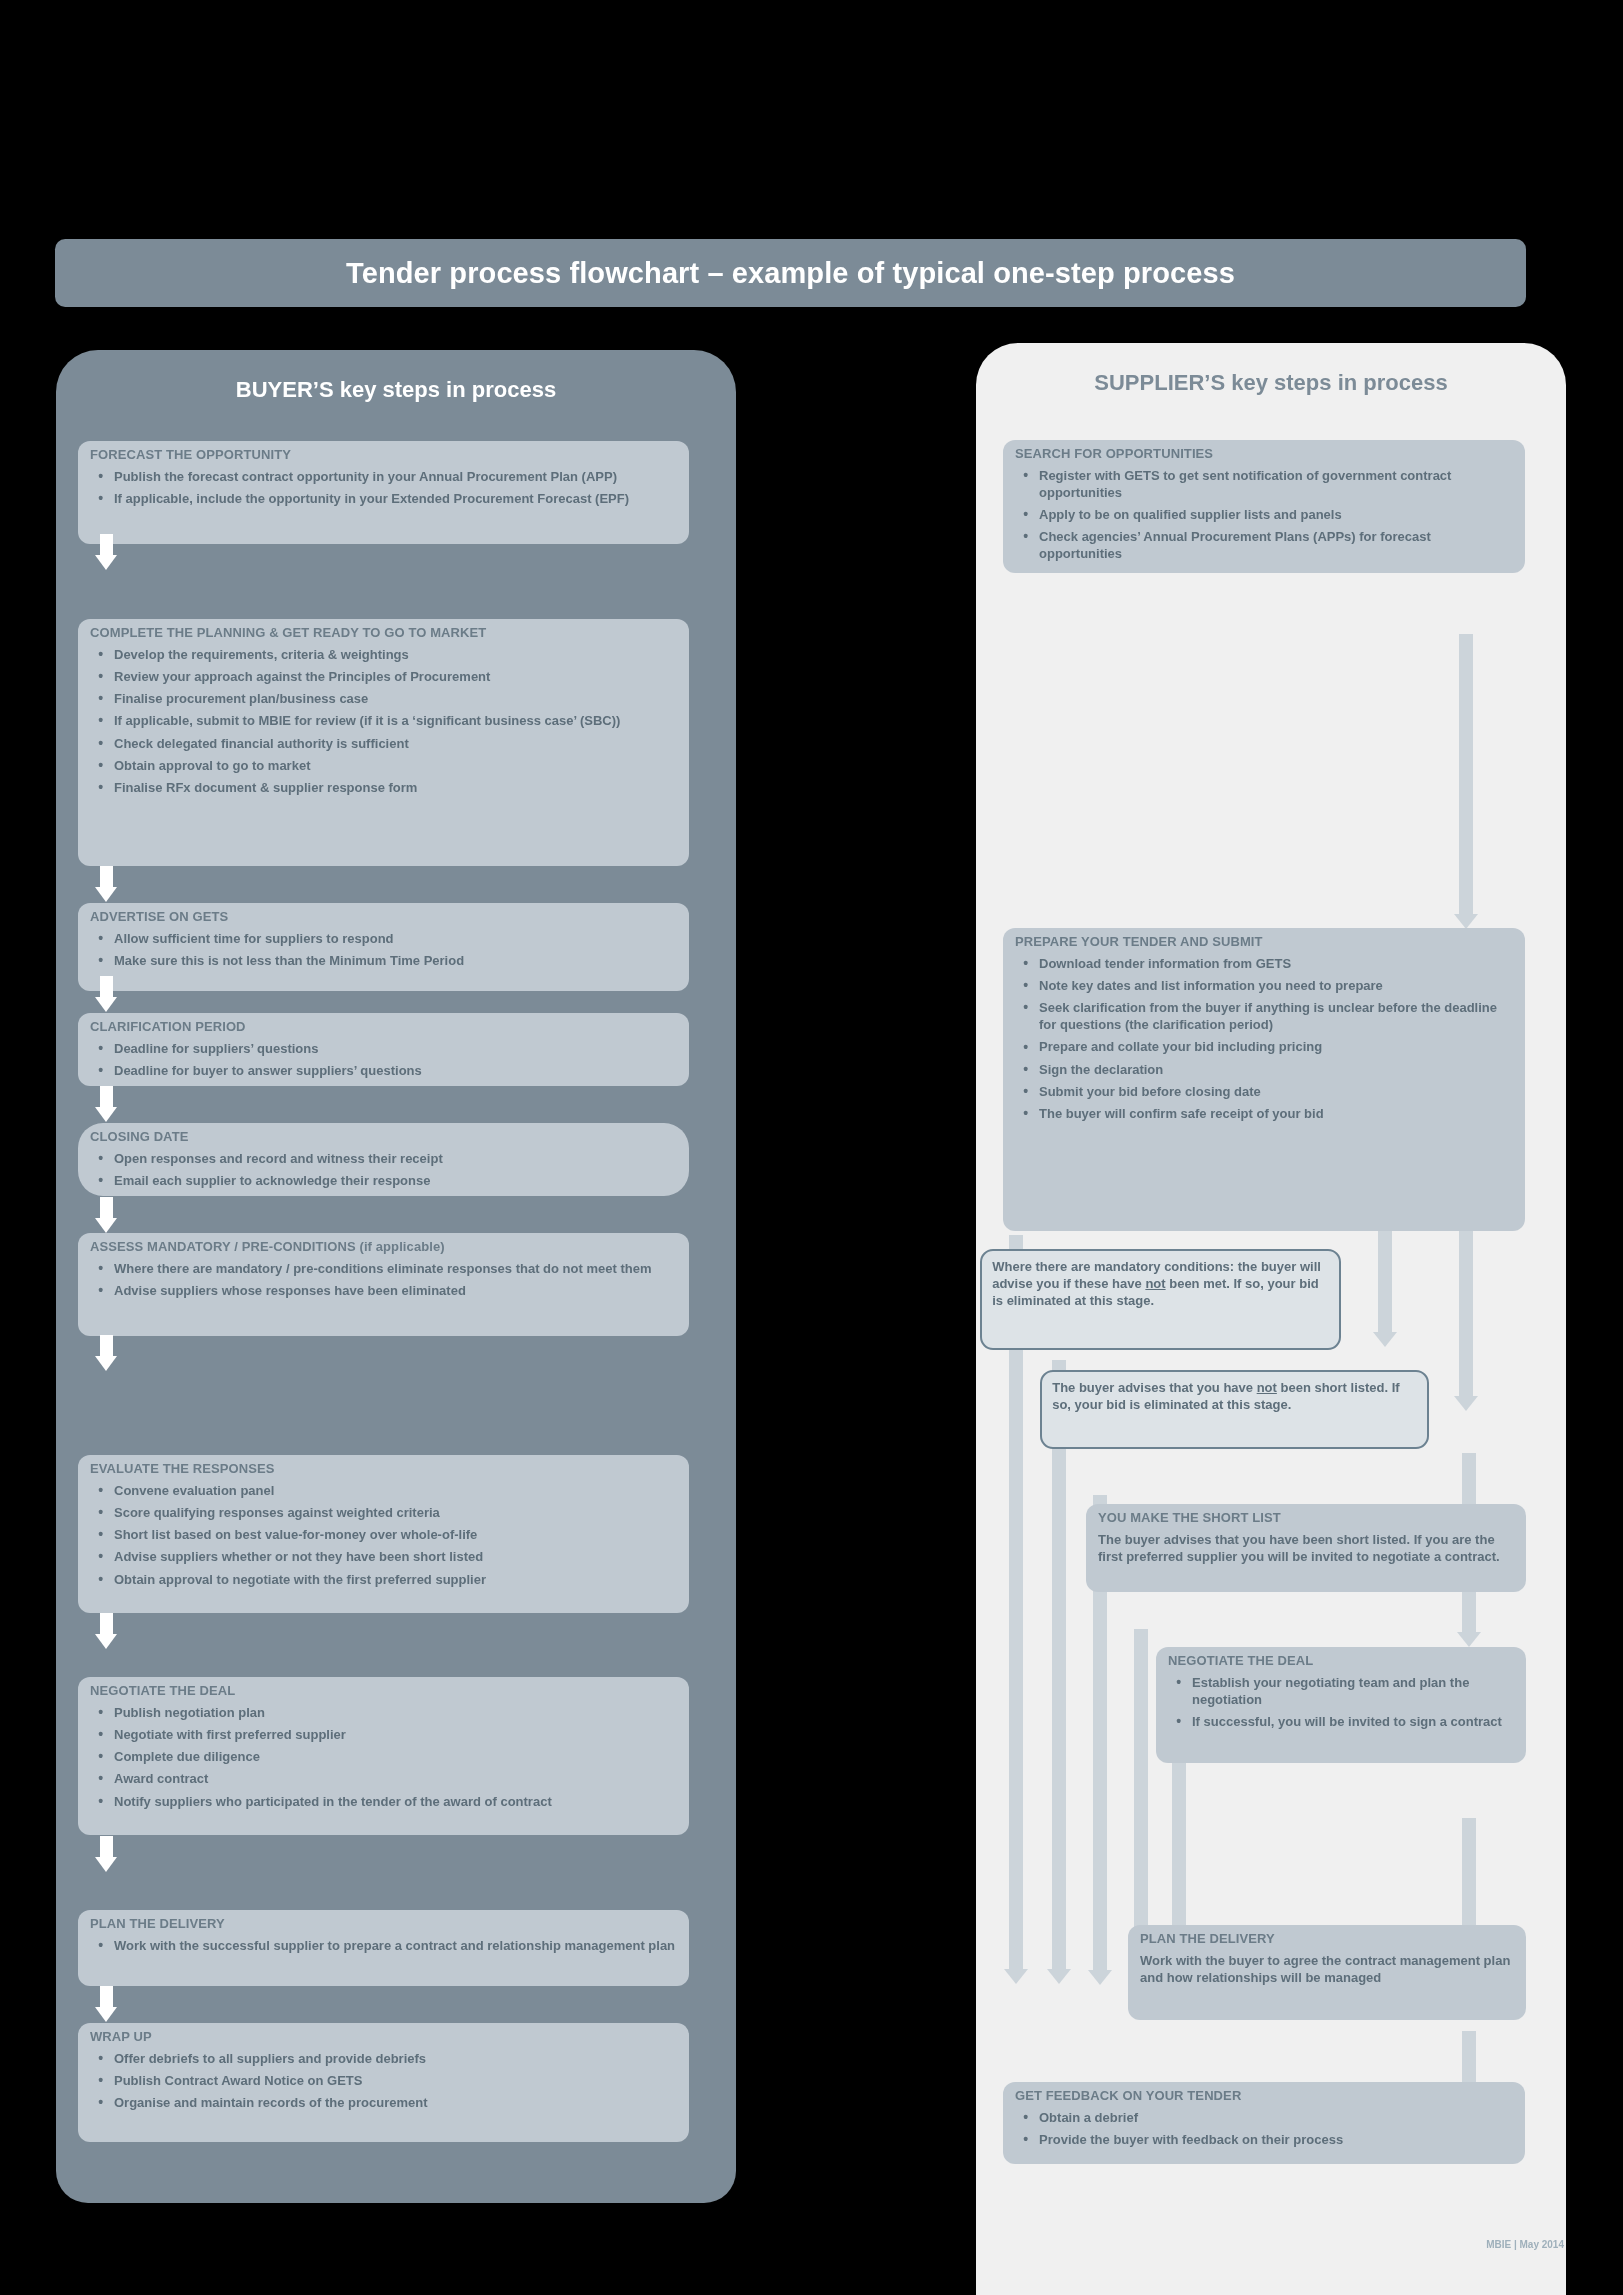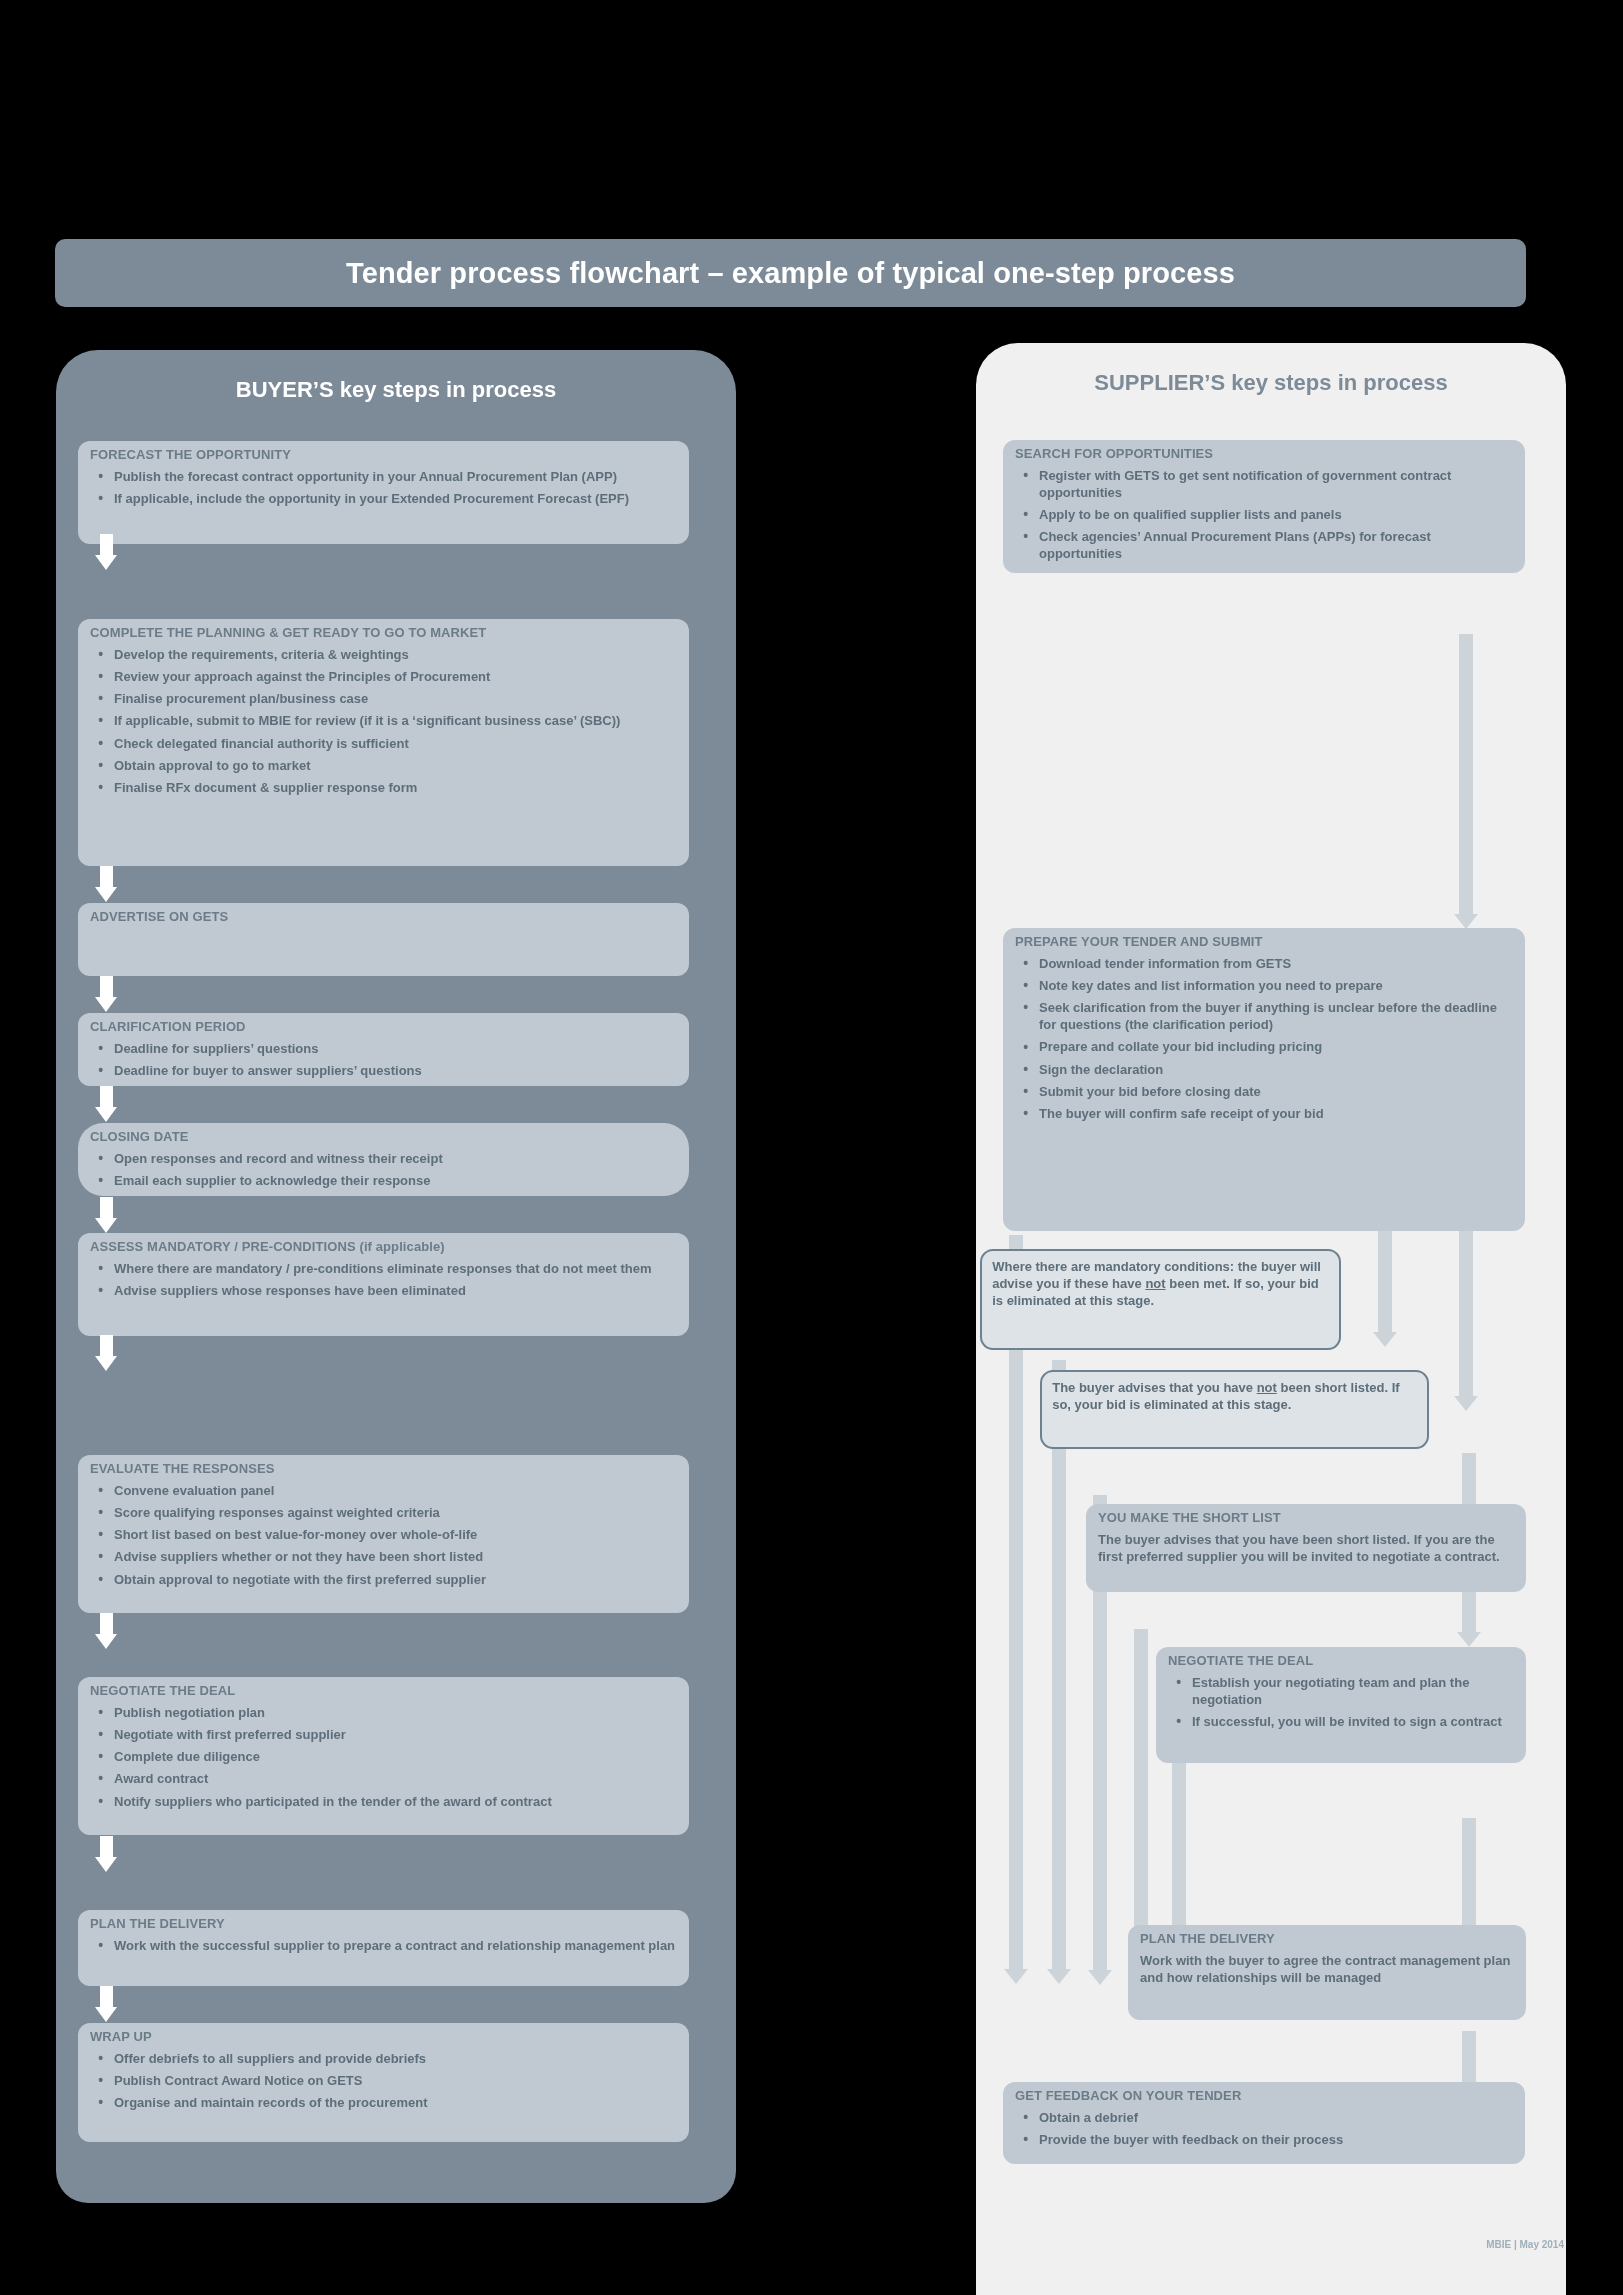--- a/index.html
+++ b/index.html
@@ -131,22 +131,26 @@
       <li>Check delegated financial authority is sufficient</li>
       <li>Obtain approval to go to market</li>
       <li>Finalise RFx document &amp; supplier response form</li>
     </ul>
   </div>
   <div class="arrow-w" style="left:95px; top:866px; width:23px; height:36px;">
     <div class="shaft" style="height:21px;"></div>
       <div class="head" style="top:21px;"></div>
   </div>
 
-  <div class="box" style="left:78px; top:903px; width:611px; height:73px;">
+  <div class="box" style="left:78px; top:903px; width:611px; height:88px;">
     <div class="hd">ADVERTISE ON GETS</div>
+    <ul>
+      <li>Allow sufficient time for suppliers to respond</li>
+      <li>Make sure this is not less than the Minimum Time Period</li>
+    </ul>
   </div>
   <div class="arrow-w" style="left:95px; top:976px; width:23px; height:36px;">
     <div class="shaft" style="height:21px;"></div>
       <div class="head" style="top:21px;"></div>
   </div>
 
   <div class="box" style="left:78px; top:1013px; width:611px; height:73px;">
     <div class="hd">CLARIFICATION PERIOD</div>
     <ul>
       <li>Deadline for suppliers’ questions</li>

